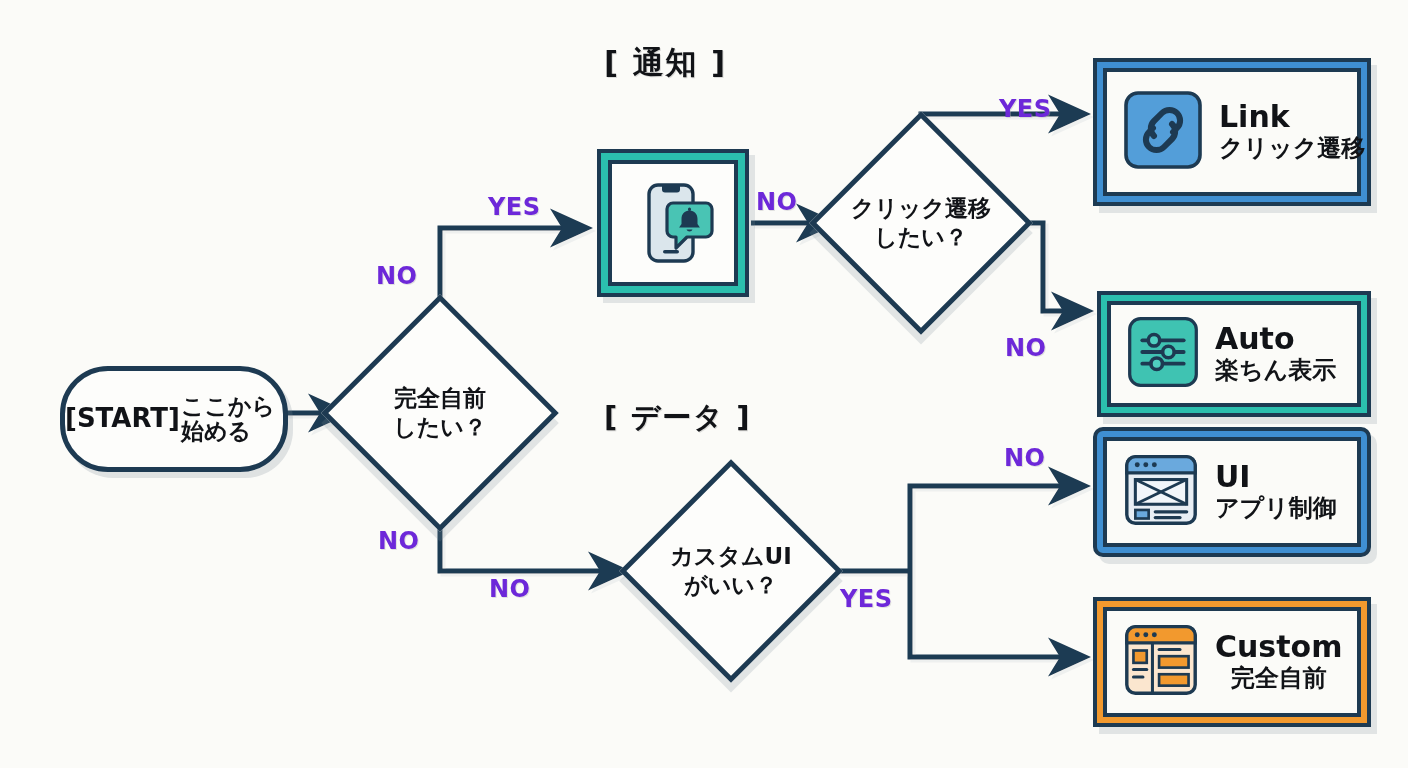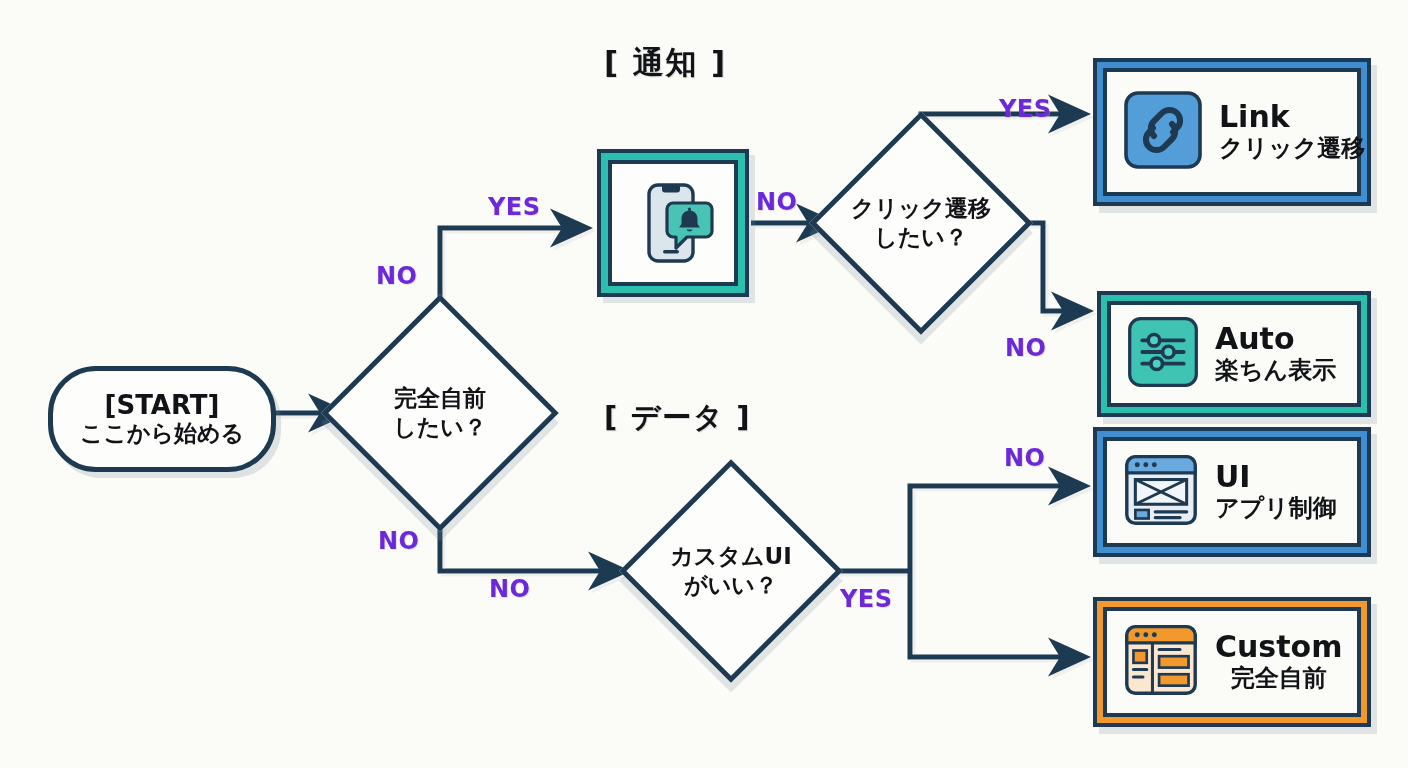--- a/index.html
+++ b/index.html
@@ -24,30 +24,29 @@
     letter-spacing: 0.06em;
     white-space: nowrap;
     text-shadow: 1px 1px 0 rgba(180,180,180,.45);
   }
   #head-notify { left: 604px; top: 42px; font-size: 31px; }
   #head-data   { left: 604px; top: 398px; font-size: 29px; }
 
   
   #start-node {
     position: absolute;
-    left: 48px; top: 366px;
+    left: 60px; top: 366px;
     width: 218px; height: 96px;
     border: 5px solid #1d3a52;
     border-radius: 48px;
     background: #fdfdfb;
     box-shadow: 5px 6px 0 rgba(125,138,150,.22);
-    display: flex; flex-direction: column;
+    display: flex; flex-direction: row;
     align-items: center; justify-content: center;
     gap: 1px;
-    text-align: right;
   }
   #start-node .l1 { font-size: 26px; font-weight: 700; color: #111317; line-height: 1.05; }
   #start-node .l2 { font-size: 23px; font-weight: 700; color: #111317; line-height: 1.1; }
 
   
   .diamond {
     position: absolute;
     display: flex; align-items: center; justify-content: center;
   }
   .diamond .shape {
@@ -113,21 +112,21 @@
     padding: 0 24px 0 16px;
     gap: 16px;
   }
   .card .ico { flex: 0 0 auto; }
   .card .txt { display: flex; flex-direction: column; gap: 2px; }
   .card .t1 { font-size: 30px; font-weight: 700; color: #111317; line-height: 1.03; }
   .card .t2 { font-size: 24px; font-weight: 700; color: #111317; line-height: 1.1; white-space: nowrap; }
 
   #card-link   { left: 1093px; top: 58px;  width: 278px; height: 148px; background: #3f8fd2; }
   #card-auto   { left: 1097px; top: 247px; width: 274px; height: 126px; background: #2bbfae; margin-top: 44px; }
-  #card-ui     { left: 1093px; top: 427px; width: 278px; height: 130px; background: #3f8fd2; }
+  #card-ui     { left: 1093px; top: 427px; width: 278px; height: 130px; background: #3f8fd2; border-radius: 10px; }
   #card-custom { left: 1093px; top: 597px; width: 278px; height: 130px; background: #f2992e; text-align: center; }
 </style>
 </head>
 <body>
 
 <div id="stage">
 
   <svg id="wires" viewBox="0 0 1408 768">
     <defs>
       <marker id="arrow" markerWidth="9" markerHeight="9" refX="7.2" refY="4.5" orient="auto">

